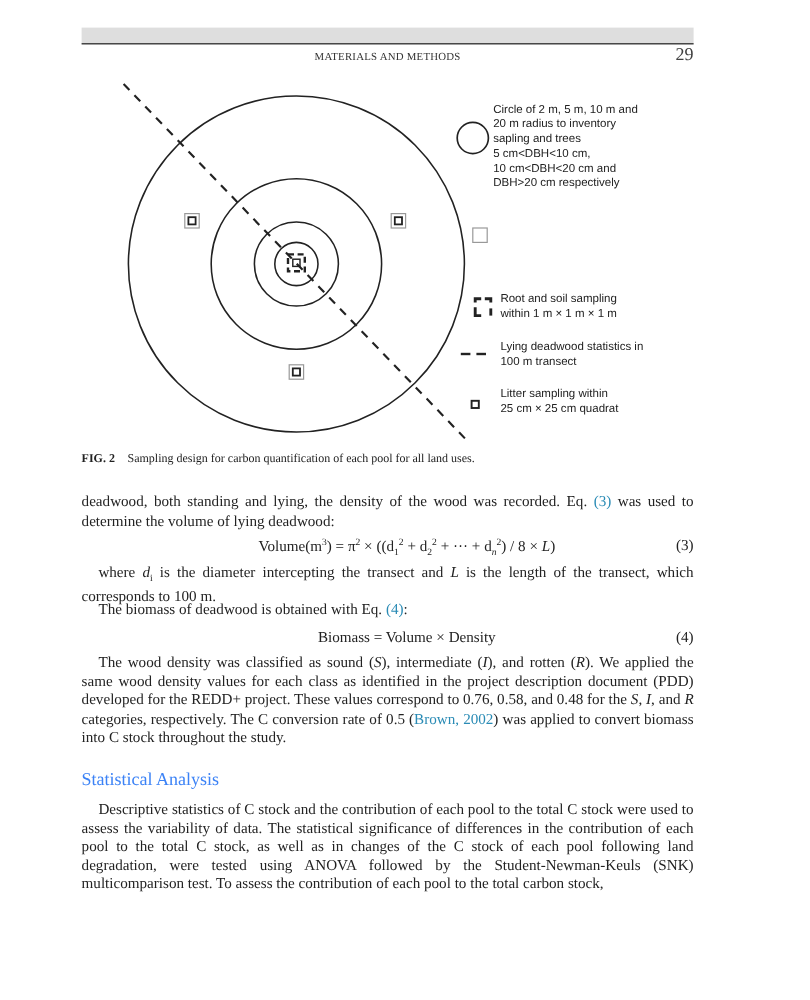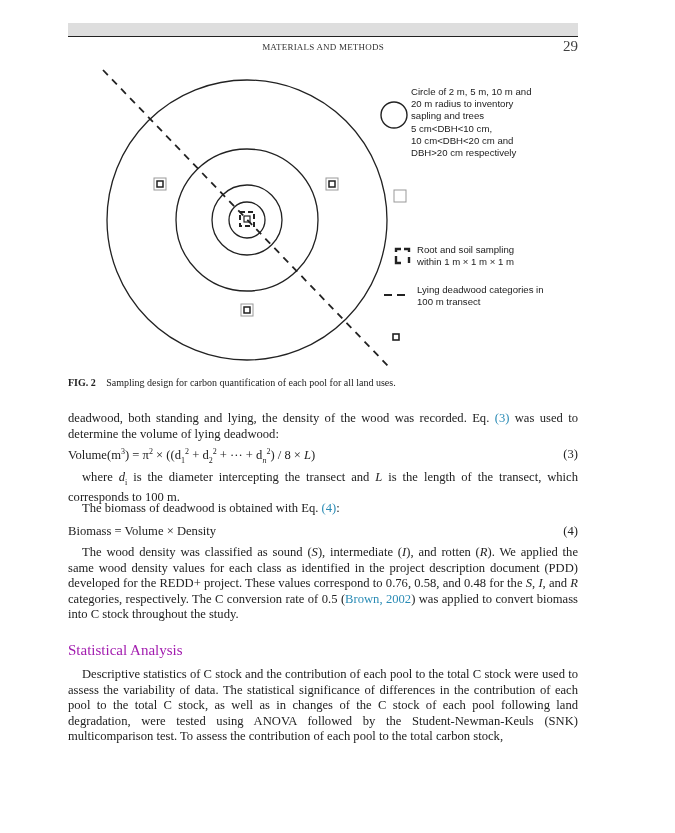--- a/index.html
+++ b/index.html
@@ -9,23 +9,23 @@
     .running-head { position: absolute; left: 68px; top: 42px; width: 510px; text-align: center; font-size: 9px; letter-spacing: 0.2px; color: #333; }
     .page-num { position: absolute; right: 97px; top: 38px; font-size: 15px; color: #404040; }
     .figure { position: absolute; left: 0; top: 0; width: 546px; height: 380px; }
     .legend-text { position: absolute; font-family: "Liberation Sans", "DejaVu Sans", sans-serif; font-size: 9.6px; line-height: 12.2px; color: #222; }
     .caption { position: absolute; left: 68px; top: 377px; font-size: 10px; color: #222; }
     .caption .fig-label { font-weight: bold; margin-right: 8px; }
     .body { position: absolute; left: 68px; width: 510px; font-size: 12.6px; line-height: 15.6px; text-align: justify; color: #222; }
     .indent { text-indent: 14px; }
     .link { color: #2a8bb5; }
     .eq { position: absolute; left: 68px; width: 510px; font-size: 12.6px; }
-    .eq-body { position: absolute; text-align: left; width: 510px; left: 0; }
+    .eq-body { position: absolute; text-align: center; width: 510px; left: 16px; }
     .eq-num { position: absolute; right: 0; }
-    .section-title { position: absolute; left: 68px; top: 642px; font-size: 15px; color: #a21caf; }
+    .section-title { position: absolute; left: 68px; top: 642px; font-size: 15px; color: #3b82f6; }
     i { font-style: italic; }
     sub, sup { font-size: 8px; }
   </style>
 </head>
 <body>
 
 <div class="header-band"></div>
 <div class="running-head">MATERIALS AND METHODS</div>
 <div class="page-num">29</div>
 
@@ -74,22 +74,26 @@
     <div>sapling and trees</div>
     <div>5 cm&lt;DBH&lt;10 cm,</div>
     <div>10 cm&lt;DBH&lt;20 cm and</div>
     <div>DBH&gt;20 cm respectively</div>
   </div>
   <div class="legend-text" style="left:417px; top:244px;">
     <div>Root and soil sampling</div>
     <div>within 1 m × 1 m × 1 m</div>
   </div>
   <div class="legend-text" style="left:417px; top:284px;">
-    <div>Lying deadwood categories in</div>
+    <div>Lying deadwood statistics in</div>
     <div>100 m transect</div>
+  </div>
+  <div class="legend-text" style="left:417px; top:323px;">
+    <div>Litter sampling within</div>
+    <div>25 cm × 25 cm quadrat</div>
   </div>
 </div>
 
 <div class="caption">
   <span class="fig-label">FIG. 2</span>
   <span>Sampling design for carbon quantification of each pool for all land uses.</span>
 </div>
 
 <div class="body" style="top:411px;">
   <span>deadwood, both standing and lying, the density of the wood was recorded. Eq. </span><span class="link">(3)</span><span> was used to determine the volume of lying deadwood:</span>

